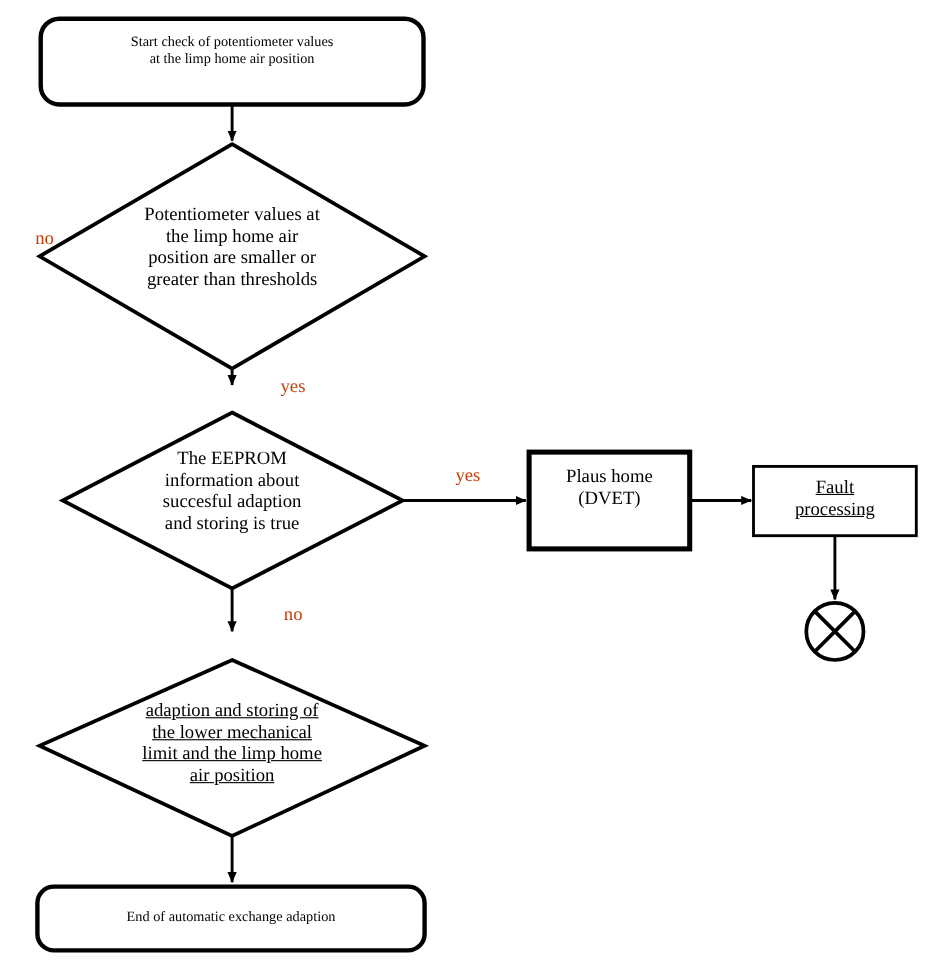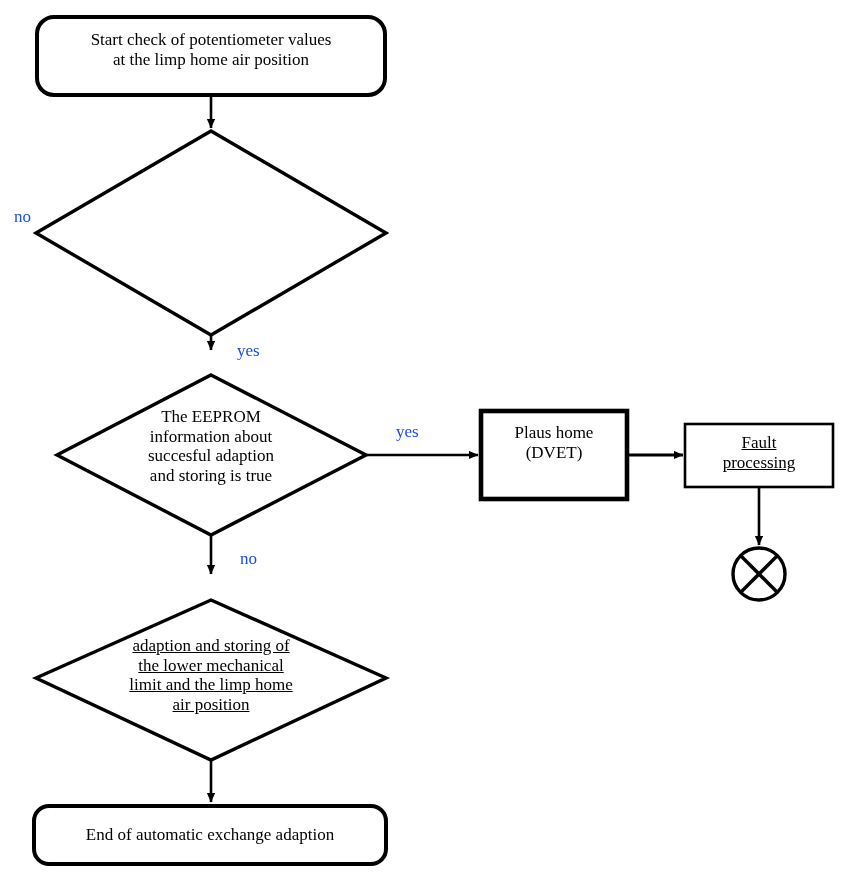--- a/index.html
+++ b/index.html
@@ -27,33 +27,34 @@
   }
   .node-text {
     position: absolute;
     text-align: center;
     line-height: 1.16;
     color: #000000;
     white-space: pre-line;
     pointer-events: none;
   }
   .terminal-text {
-    font-size: 17px;
+    font-size: 13px;
   }
   .decision-text {
     font-size: 17px;
   }
   .process-text {
     font-size: 17px;
   }
   .edge-label {
     position: absolute;
     font-size: 17px;
-    color: #1d4ed8;
+    color: #c2410c;
     white-space: nowrap;
+    margin-left: 18px;
   }
 </style>
 </head>
 <body>
 
 <div id="canvas">
 
   <svg id="flow-svg" viewBox="0 0 864 876">
     <defs>
       <marker id="arrow" markerWidth="11" markerHeight="11" refX="9.2" refY="4.2" orient="auto" markerUnits="userSpaceOnUse">
@@ -90,20 +91,24 @@
     <line x1="759" y1="487" x2="759" y2="545" stroke="#000000" stroke-width="2.6" marker-end="url(#arrow)"></line>
 
     <circle cx="759" cy="574" r="26" fill="#ffffff" stroke="#000000" stroke-width="3.4"></circle>
     <line x1="741" y1="556" x2="777" y2="592" stroke="#000000" stroke-width="3.4"></line>
     <line x1="777" y1="556" x2="741" y2="592" stroke="#000000" stroke-width="3.4"></line>
   </svg>
 
   <div class="node-text terminal-text" style="left:47px; top:30px; width:328px;">Start check of potentiometer values
 at the limp home air position</div>
 
+  <div class="node-text decision-text" style="left:96px; top:185px; width:230px;">Potentiometer values at
+the limp home air
+position are smaller or
+greater than thresholds</div>
 
   <div class="node-text decision-text" style="left:106px; top:407px; width:210px;">The EEPROM
 information about
 succesful adaption
 and storing is true</div>
 
   <div class="node-text decision-text" style="left:96px; top:636px; width:230px;text-decoration:underline;">adaption and storing of
 the lower mechanical
 limit and the limp home
 air position</div>

